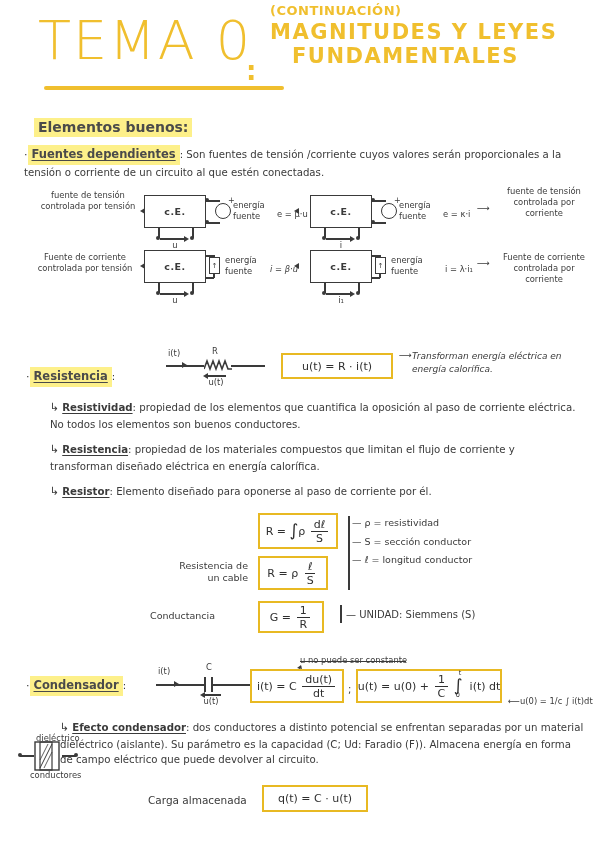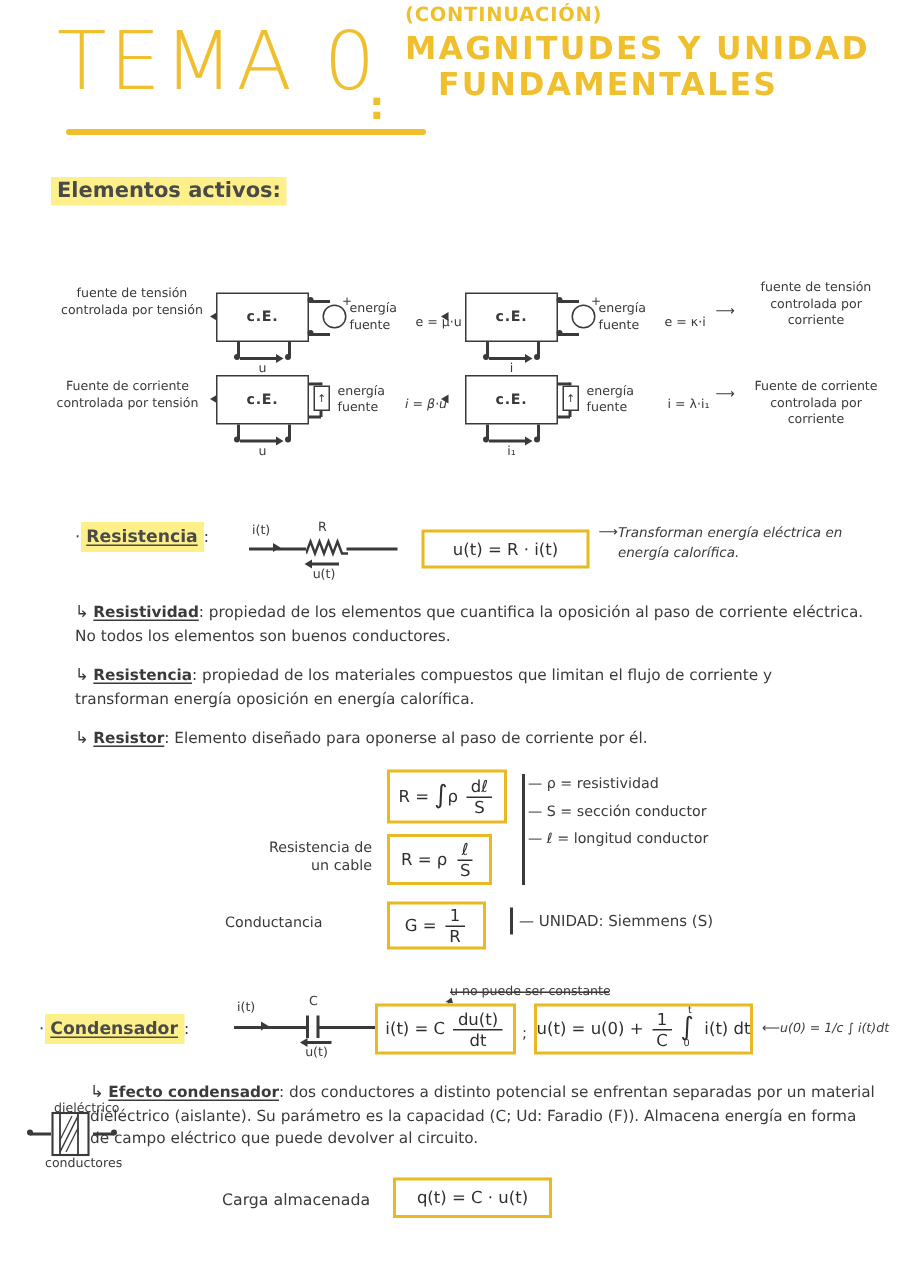--- a/index.html
+++ b/index.html
@@ -137,29 +137,32 @@
 <body>
 
 <div class="page">
 
   <div class="title-block">
     <div class="tema">TEMA 0</div>
     <div class="tema-underline"></div>
     <div class="colon">:</div>
     <div class="title-right">
       <div class="t-cont">(CONTINUACIÓN)</div>
-      <div class="t-line1">MAGNITUDES Y UNIDAD</div>
+      <div class="t-line1">MAGNITUDES Y LEYES</div>
       <div class="t-line2">FUNDAMENTALES</div>
     </div>
   </div>
 
   <div class="section-head" style="left:34px; top:118px;">
-    <span class="hl">Elementos activos:</span>
-  </div>
-
+    <span class="hl">Elementos buenos:</span>
+  </div>
+
+  <div class="para" style="left:24px; top:145px; width:560px;">
+    <span style="font-size:11px;">·</span><span class="hl sub-head">Fuentes dependientes</span><span>: Son fuentes de tensión /corriente cuyos valores serán proporcionales a la tensión o corriente de un circuito al que estén conectadas.</span>
+  </div>
 
   <div class="lbl lbl-c" style="left:38px; top:190px; width:100px;">fuente de tensión controlada por tensión</div>
   <div class="arrow-l" style="left:140px; top:208px;"></div>
   <div class="wire hwire" style="left:144px; top:210px; width:10px;"></div>
   <div class="ce-box" style="left:144px; top:195px; width:62px; height:33px;">c.E.</div>
   <div class="wire hwire" style="left:206px; top:200px; width:14px;"></div>
   <div class="wire hwire" style="left:206px; top:222px; width:14px;"></div>
   <div class="node" style="left:205px; top:198px;"></div>
   <div class="node" style="left:205px; top:220px;"></div>
   <div class="src-circle" style="left:215px; top:203px;"></div>
@@ -223,21 +226,21 @@
   <div class="lbl lbl-c" style="left:494px; top:252px; width:100px;">Fuente de corriente controlada por corriente</div>
   <div class="wire vwire" style="left:324px; top:283px; height:10px;"></div>
   <div class="wire vwire" style="left:358px; top:283px; height:10px;"></div>
   <div class="node" style="left:322px; top:291px;"></div>
   <div class="node" style="left:356px; top:291px;"></div>
   <div class="wire hwire" style="left:326px; top:293px; width:26px;"></div>
   <div class="arrow-r" style="left:350px; top:291px;"></div>
   <div class="lbl lbl-c" style="left:321px; top:295px; width:40px;">i₁</div>
 
 
-  <div class="para" style="left:26px; top:348px;margin-left:24px;">
+  <div class="para" style="left:26px; top:367px;">
     <span style="font-size:11px;">·</span><span class="hl sub-head">Resistencia</span><span>:</span>
   </div>
 
   <div class="lbl" style="left:168px; top:348px;">i(t)</div>
   <div class="lbl" style="left:212px; top:346px;">R</div>
   <div class="wire hwire" style="left:166px; top:365px; width:38px;"></div>
   <div class="arrow-r" style="left:182px; top:362px;"></div>
   <svg style="position:absolute; left:204px; top:357px;" width="28" height="16">
     <polyline points="0,12 3,4 6,12 9,4 12,12 15,4 18,12 21,4 24,12 28,12" fill="none" stroke="#3a3a3a" stroke-width="1.6"></polyline>
   </svg>
@@ -248,21 +251,21 @@
 
   <div class="fbox" style="left:281px; top:353px; width:112px; height:26px;">u(t) = R · i(t)</div>
 
   <div class="bullet-arrow" style="left:399px; top:350px; font-size:9px;">⟶</div>
   <div class="lbl" style="left:412px; top:350px; width:150px; font-size:9px; line-height:1.4;font-style:italic;">Transforman energía eléctrica en energía calorífica.</div>
 
   <div class="para" style="left:50px; top:400px; width:530px;">
     <span style="font-size:11px; margin-right:3px;">↳</span><span class="u">Resistividad</span><span>: propiedad de los elementos que cuantifica la oposición al paso de corriente eléctrica. No todos los elementos son buenos conductores.</span>
   </div>
   <div class="para" style="left:50px; top:442px; width:520px;">
-    <span style="font-size:11px; margin-right:3px;">↳</span><span class="u">Resistencia</span><span>: propiedad de los materiales compuestos que limitan el flujo de corriente y transforman energía oposición en energía calorífica.</span>
+    <span style="font-size:11px; margin-right:3px;">↳</span><span class="u">Resistencia</span><span>: propiedad de los materiales compuestos que limitan el flujo de corriente y transforman diseñado eléctrica en energía calorífica.</span>
   </div>
   <div class="para" style="left:50px; top:484px; width:530px;">
     <span style="font-size:11px; margin-right:3px;">↳</span><span class="u">Resistor</span><span>: Elemento diseñado para oponerse al paso de corriente por él.</span>
   </div>
 
   <div class="fbox" style="left:258px; top:513px; width:80px; height:36px;">
     <span>R&nbsp;=&nbsp;<span class="intg">∫</span>ρ&nbsp;<span class="frac">
           <span class="num">dℓ</span>
           <span class="den">S</span>
         </span></span>
@@ -325,21 +328,21 @@
           <span class="den">dt</span>
         </span></span>
   </div>
   <div class="lbl" style="left:348px; top:683px; font-size:10px;">;</div>
   <div class="fbox" style="left:356px; top:669px; width:146px; height:34px;">
     <span>u(t)&nbsp;=&nbsp;u(0)&nbsp;+&nbsp;<span class="frac">
           <span class="num">1</span>
           <span class="den">C</span>
         </span>&nbsp;<span class="intg">∫<sup>t</sup><sub>0</sub></span>&nbsp;&nbsp;i(t)&nbsp;dt</span>
   </div>
-  <div class="lbl xsmall" style="left:508px; top:680px; width:92px;font-style:italic;">⟵<span>u(0) = 1/c ∫ i(t)dt</span></div>
+  <div class="lbl xsmall" style="left:508px; top:696px; width:92px;">⟵<span>u(0) = 1/c ∫ i(t)dt</span></div>
 
   <div class="para" style="left:60px; top:720px; width:525px;">
     <span style="font-size:11px; margin-right:3px;">↳</span><span class="u">Efecto condensador</span><span>: dos conductores a distinto potencial se enfrentan separadas por un material dieléctrico (aislante). Su parámetro es la capacidad (C; Ud: Faradio (F)). Almacena energía en forma de campo eléctrico que puede devolver al circuito.</span>
   </div>
 
   <div class="lbl xsmall" style="left:36px; top:733px;">dieléctrico</div>
   <div class="wire hwire" style="left:20px; top:755px; width:14px;"></div>
   <div class="node" style="left:18px; top:753px;"></div>
   <svg style="position:absolute; left:33px; top:740px;" width="30" height="32">
     <rect x="2" y="2" width="24" height="28" fill="none" stroke="#3a3a3a" stroke-width="1.4"></rect>

